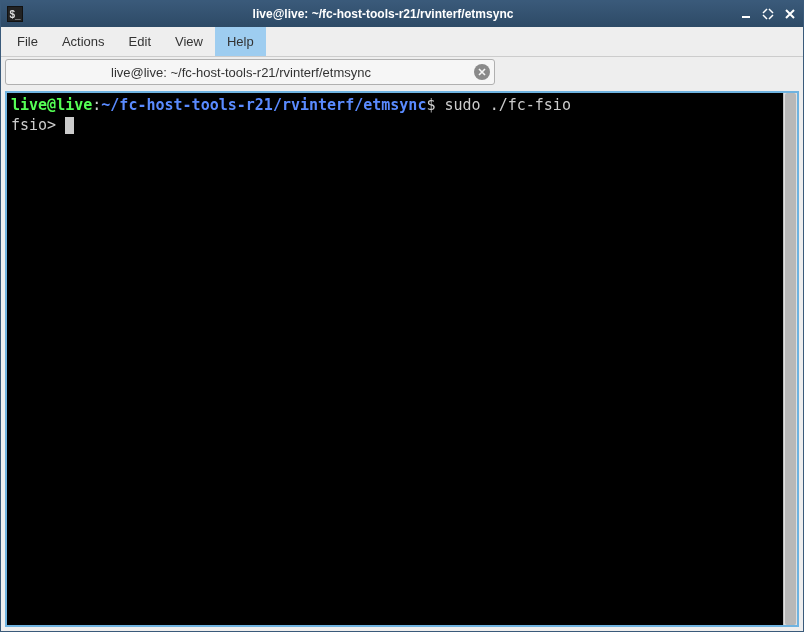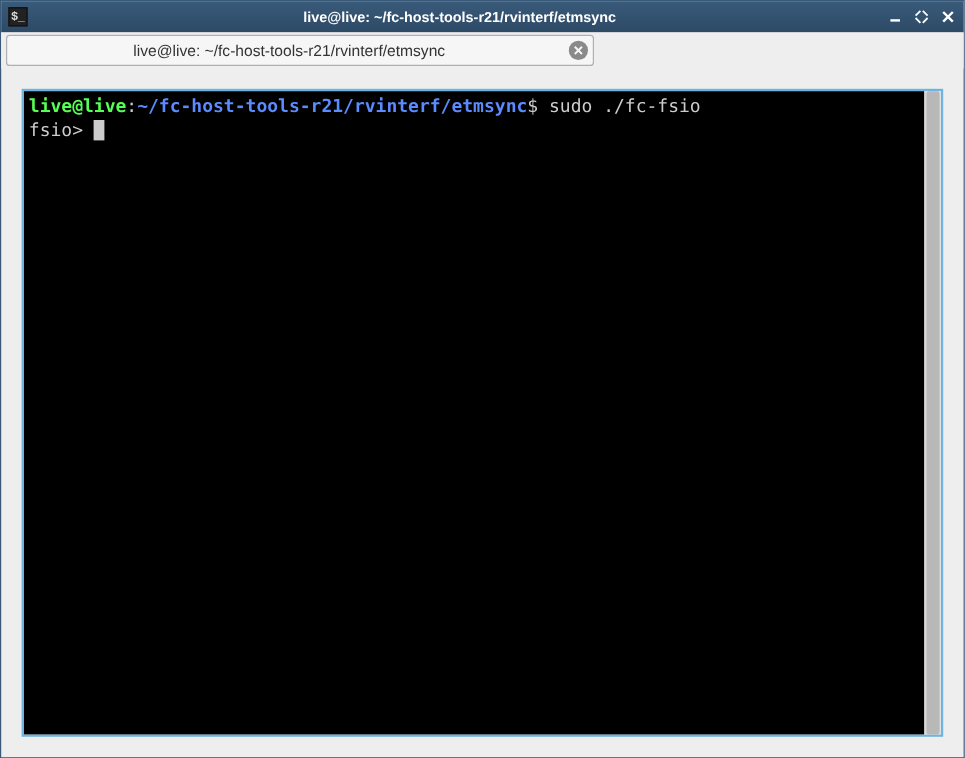--- a/index.html
+++ b/index.html
@@ -110,21 +110,21 @@
       align-items: center;
       justify-content: center;
       font-size: 10px;
       line-height: 1;
       cursor: pointer;
       margin-left: 8px;
     }
     .terminal-wrap {
       flex: 1;
       border: 2px solid #6fb3e0;
-      margin: 17px;
+      margin: 4px;
       position: relative;
       display: flex;
     }
     .terminal {
       flex: 1;
       background: #000000;
       color: #cccccc;
       font-family: "DejaVu Sans Mono", "Liberation Mono", monospace;
       font-size: 15px;
       padding: 2px 4px;
@@ -178,20 +178,27 @@
           </svg>
       </span>
       <span class="titlebar-btn">
         <svg width="10" height="10" viewBox="0 0 10 10">
             <path d="M1 1 L9 9 M9 1 L1 9" stroke="#fff" stroke-width="2"></path>
           </svg>
       </span>
     </div>
   </div>
 
+  <div class="menubar">
+    <div class="menu-item">File</div>
+    <div class="menu-item">Actions</div>
+    <div class="menu-item">Edit</div>
+    <div class="menu-item">View</div>
+    <div class="menu-item highlighted">Help</div>
+  </div>
 
   <div class="tabbar">
     <div class="tab">
       <span class="tab-label">live@live: ~/fc-host-tools-r21/rvinterf/etmsync</span>
       <span class="tab-close">
         <svg width="8" height="8" viewBox="0 0 8 8">
             <path d="M1 1 L7 7 M7 1 L1 7" stroke="#f6f6f6" stroke-width="1.6"></path>
           </svg>
       </span>
     </div>

